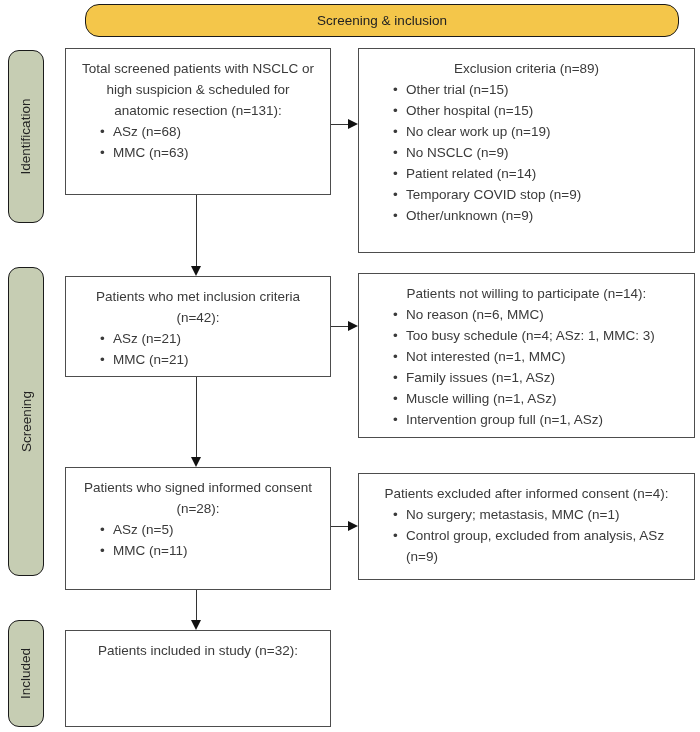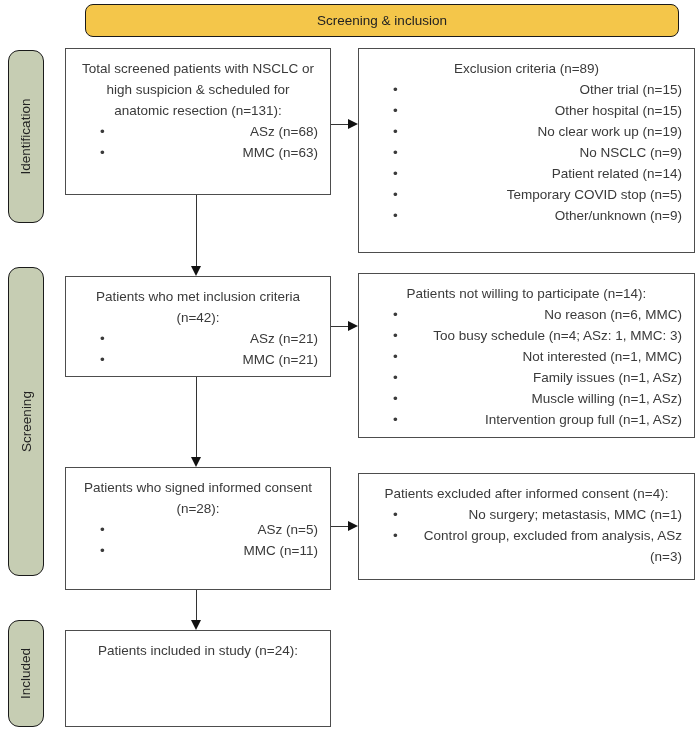--- a/index.html
+++ b/index.html
@@ -7,42 +7,42 @@
     width:700px;height:732px;position:relative;background:#ffffff;
     font-family:"Liberation Sans","DejaVu Sans",sans-serif;
     color:#3a3a3a;font-size:13.5px;line-height:21px;
     -webkit-font-smoothing:antialiased;
   }
   .abs{position:absolute;box-sizing:border-box;}
 
   
   .banner{
     left:85px;top:4px;width:594px;height:33px;
-    background:#F4C64A;border:1.4px solid #1a1a1a;border-radius:8px;
+    background:#F4C64A;border:1.4px solid #1a1a1a;border-radius:14px;
     display:flex;align-items:center;justify-content:center;
     font-size:13.5px;color:#222;
   }
 
   
   .stage{
     background:#C6CDB3;border:1.3px solid #1a1a1a;border-radius:11px;
     display:flex;align-items:center;justify-content:center;overflow:hidden;
   }
   .stage span{
     transform:rotate(-90deg);white-space:nowrap;color:#222;font-size:13.5px;
   }
 
   
   .box{
     background:#ffffff;border:1.3px solid #4d4d4d;
     padding:9px 12px 6px 12px;overflow:hidden;
   }
   .box-heading{margin:0;text-align:center;}
   ul.bullets{
-    margin:0;padding:0 0 0 22px;list-style:none;text-align:right;
+    margin:0;padding:0 0 0 22px;list-style:none;
   }
   ul.bullets li{
     position:relative;padding-left:13px;
   }
   ul.bullets li::before{
     content:"\2022";position:absolute;left:0;top:0;color:#3a3a3a;
   }
 
   
   .vline{width:1.4px;background:#333333;}
@@ -93,53 +93,53 @@
 
 <div class="abs box" style="left:65px;top:467px;width:266px;height:123px">
   <div class="box-heading">Patients who signed informed consent (n=28):</div>
   <ul class="bullets">
     <li>ASz (n=5)</li>
     <li>MMC (n=11)</li>
   </ul>
 </div>
 
 <div class="abs box" style="left:65px;top:630px;width:266px;height:97px">
-  <div class="box-heading">Patients included in study (n=24):</div>
+  <div class="box-heading">Patients included in study (n=32):</div>
 </div>
 
 <div class="abs box" style="left:358px;top:48px;width:337px;height:205px">
   <div class="box-heading">Exclusion criteria (n=89)</div>
   <ul class="bullets">
     <li>Other trial (n=15)</li>
     <li>Other hospital (n=15)</li>
     <li>No clear work up (n=19)</li>
     <li>No NSCLC (n=9)</li>
     <li>Patient related (n=14)</li>
-    <li>Temporary COVID stop (n=5)</li>
+    <li>Temporary COVID stop (n=9)</li>
     <li>Other/unknown (n=9)</li>
   </ul>
 </div>
 
 <div class="abs box" style="left:358px;top:273px;width:337px;height:165px">
   <div class="box-heading">Patients not willing to participate (n=14):</div>
   <ul class="bullets">
     <li>No reason (n=6, MMC)</li>
     <li>Too busy schedule (n=4; ASz: 1, MMC: 3)</li>
     <li>Not interested (n=1, MMC)</li>
     <li>Family issues (n=1, ASz)</li>
     <li>Muscle willing (n=1, ASz)</li>
     <li>Intervention group full (n=1, ASz)</li>
   </ul>
 </div>
 
 <div class="abs box" style="left:358px;top:473px;width:337px;height:107px">
   <div class="box-heading">Patients excluded after informed consent (n=4):</div>
   <ul class="bullets">
     <li>No surgery; metastasis, MMC (n=1)</li>
-    <li>Control group, excluded from analysis, ASz (n=3)</li>
+    <li>Control group, excluded from analysis, ASz (n=9)</li>
   </ul>
 </div>
 
 <div class="abs vline" style="left:196px;top:195px;height:71px"></div>
 <div class="abs ah-down" style="left:191px;top:266px"></div>
 
 <div class="abs vline" style="left:196px;top:377px;height:80px"></div>
 <div class="abs ah-down" style="left:191px;top:457px"></div>
 
 <div class="abs vline" style="left:196px;top:590px;height:30px"></div>

